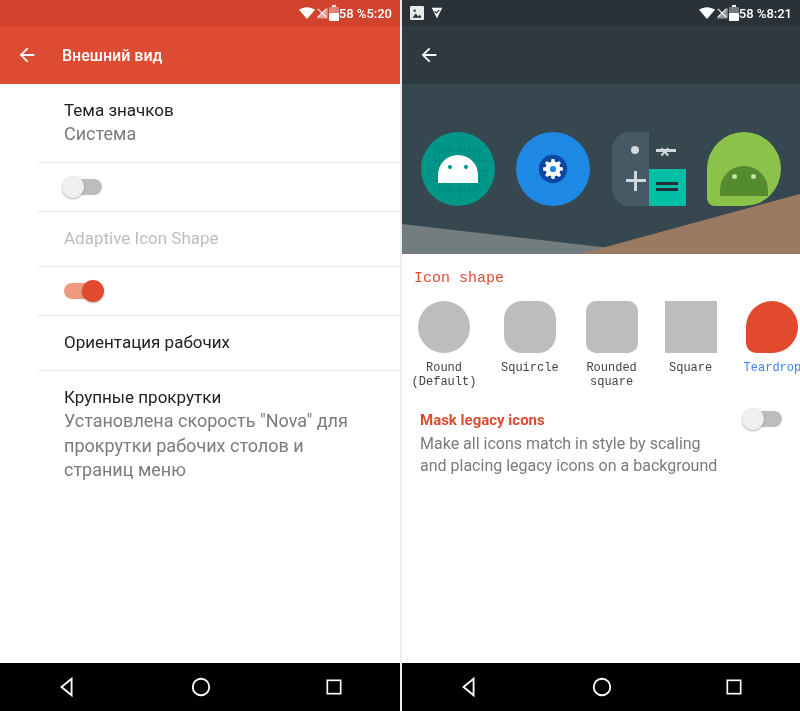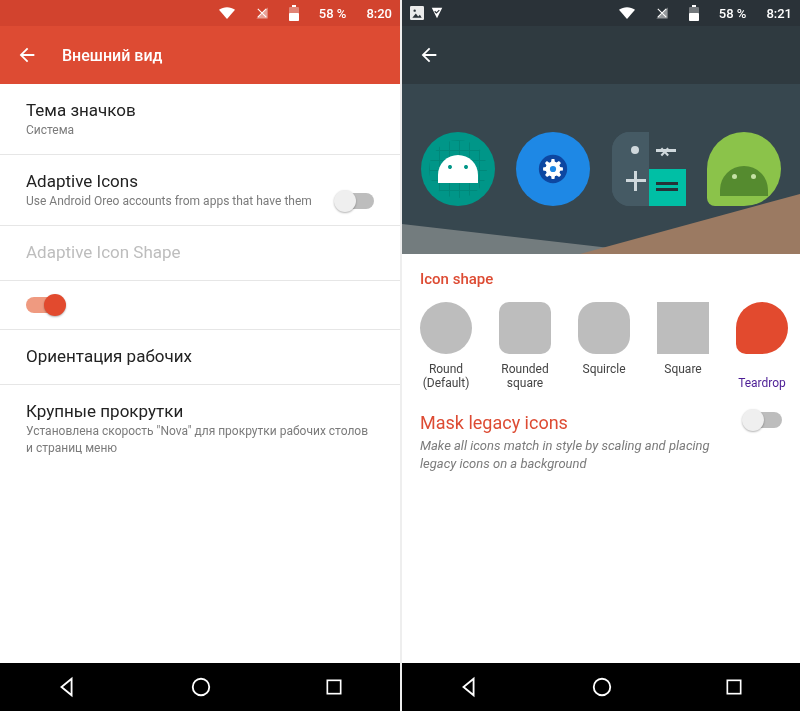--- a/index.html
+++ b/index.html
@@ -21,21 +21,21 @@
   }
   .phone + .phone { border-left: 2px solid #eee; }
   .statusbar {
     height: 26px;
     display: flex;
     align-items: center;
     justify-content: flex-end;
     padding: 0 8px;
     color: #fff;
     font-size: 13px;
-    gap: 20px;
+    gap: 0;
   }
   .statusbar.orange { background: #d2432e; }
   .statusbar.dark { background: #2a3238; }
   .statusbar .left-icons { margin-right: auto; display: flex; gap: 6px; align-items: center; }
   .sb-icon { display: inline-flex; }
   .sb-text { font-weight: 500; }
   .appbar {
     height: 58px;
     background: #dd4b33;
     color: #fff;
@@ -45,26 +45,27 @@
     padding: 0 16px;
   }
   .appbar.dark { background: #2f3a40; }
   .appbar-title { font-size: 16px; font-weight: 500; }
   .back-arrow { cursor: pointer; display: inline-flex; }
   .list { flex: 1 1 auto; overflow: hidden; background: #fff; }
   .row {
     padding: 16px 26px;
     border-bottom: 1px solid #e6e6e6;
     display: flex;
-    align-items: flex-end;
+    align-items: flex-start;
     gap: 12px;
+    margin-left: 38px;
   }
   .row .txt { flex: 1 1 auto; }
   .row-title { font-size: 17px; color: #222; margin-bottom: 2px; }
-  .row-sub { font-size: 12px; color: #7b7b7b; line-height: 1.35; }
+  .row-sub { font-size: 18px; color: #7b7b7b; line-height: 1.35; }
   .row.disabled .row-title { color: #bdbdbd; }
   .switch {
     width: 38px; height: 16px; border-radius: 10px; position: relative;
     background: #bdbdbd;
   }
   .switch::after {
     content: ""; position: absolute; width: 22px; height: 22px; border-radius: 50%;
     background: #efefef; top: -3px; left: -2px;
     box-shadow: 0 1px 2px rgba(0,0,0,.3);
   }
@@ -108,36 +109,36 @@
     width: 74px; height: 74px; border-radius: 50%;
     display: flex; align-items: center; justify-content: center;
     position: relative; z-index: 2;
   }
   .ic1 { background: #009688; }
   .ic2 { background: #1e88e5; }
   .ic3 { background: #455a64; border-radius: 18px; }
   .ic4 { background: #8bc34a; border-radius: 50% 50% 50% 8px; }
 
   
-  .section { padding: 16px 18px 8px; }
+  .section { padding: 16px 12px 8px; font-family: Liberation Mono, monospace; }
   .section-title { color: #dd4b33; font-size: 15px; font-weight: 500; margin-bottom: 14px; }
   .shapes { display: flex; gap: 27px; }
   .shape-item { display: flex; flex-direction: column; align-items: center; font-size: 12px; color: #444; text-align: center; width: 60px; cursor: pointer; }
-  .shape-item.sel { color: #4c1d95; justify-content: space-between; }
+  .shape-item.sel { color: #3b82f6; }
   .shape-swatch { width: 52px; height: 52px; background: #bdbdbd; margin-bottom: 8px; }
   .sw-round { border-radius: 50%; }
   .sw-squircle { border-radius: 18px; }
   .sw-roundsq { border-radius: 10px; }
   .sw-square { border-radius: 0; }
   .sw-teardrop { border-radius: 50% 50% 50% 10px; background: #e24a2e; }
 
   .mask-row { padding: 14px 18px; display: flex; gap: 14px; align-items: flex-start; }
   .mask-row .txt { flex: 1; }
-  .mask-title { color: #dd4b33; font-size: 18px; font-weight: 400; margin-bottom: 4px; }
-  .mask-sub { font-size: 13px; color: #7b7b7b; line-height: 1.35; font-style: italic; }
+  .mask-title { color: #dd4b33; font-size: 15px; font-weight: 700; margin-bottom: 4px; }
+  .mask-sub { font-size: 16px; color: #7b7b7b; line-height: 1.35; }
 
   
   .gear-inner { width: 34px; height: 34px; }
   .android-head { width: 40px; height: 28px; background: #fff; border-radius: 20px 20px 0 0; position: relative; }
   .android-head::before, .android-head::after {
     content: ""; position: absolute; width: 3px; height: 10px; background: #fff; top: -8px; border-radius: 2px;
   }
   .android-head::before { left: 8px; transform: rotate(-20deg); }
   .android-head::after { right: 8px; transform: rotate(20deg); }
   .android-eyes::before, .android-eyes::after {
@@ -180,45 +181,41 @@
         </svg>
     </span>
     <span class="sb-icon">
       <svg width="10" height="16" viewBox="0 0 10 16">
           <rect x="0" y="2" width="10" height="14" rx="1" fill="#fff" opacity=".35"></rect>
           <rect x="0" y="8" width="10" height="8" rx="1" fill="#fff"></rect>
           <rect x="3" y="0" width="4" height="2" fill="#fff"></rect>
         </svg>
     </span>
     <span class="sb-text">58 %</span>
-    <span class="sb-text">8:20</span>
+    <span class="sb-text">5:20</span>
   </div>
 
   <div class="appbar">
     <span class="back-arrow">
       <svg width="22" height="22" viewBox="0 0 24 24">
           <path fill="#fff" d="M20 11H7.8l5.6-5.6L12 4l-8 8 8 8 1.4-1.4L7.8 13H20z"></path>
         </svg>
     </span>
     <span class="appbar-title">Внешний вид</span>
   </div>
 
   <div class="list">
     <div class="row">
       <div class="txt">
         <div class="row-title">Тема значков</div>
         <div class="row-sub">Система</div>
       </div>
     </div>
 
     <div class="row">
-      <div class="txt">
-        <div class="row-title">Adaptive Icons</div>
-        <div class="row-sub">Use Android Oreo accounts from apps that have them</div>
-      </div>
       <div class="switch"></div>
     </div>
 
     <div class="row disabled">
       <div class="txt">
         <div class="row-title">Adaptive Icon Shape</div>
       </div>
     </div>
 
     <div class="row">
@@ -342,27 +339,27 @@
 
   <div class="section">
     <div class="section-title">Icon shape</div>
     <div class="shapes">
       <div class="shape-item">
         <div class="shape-swatch sw-round"></div>
         <span style="white-space:pre-line">Round
 (Default)</span>
       </div>
       <div class="shape-item">
+        <div class="shape-swatch sw-squircle"></div>
+        <span>Squircle</span>
+      </div>
+      <div class="shape-item">
         <div class="shape-swatch sw-roundsq"></div>
         <span style="white-space:pre-line">Rounded
 square</span>
-      </div>
-      <div class="shape-item">
-        <div class="shape-swatch sw-squircle"></div>
-        <span>Squircle</span>
       </div>
       <div class="shape-item">
         <div class="shape-swatch sw-square"></div>
         <span>Square</span>
       </div>
       <div class="shape-item sel">
         <div class="shape-swatch sw-teardrop"></div>
         <span>Teardrop</span>
       </div>
     </div>

